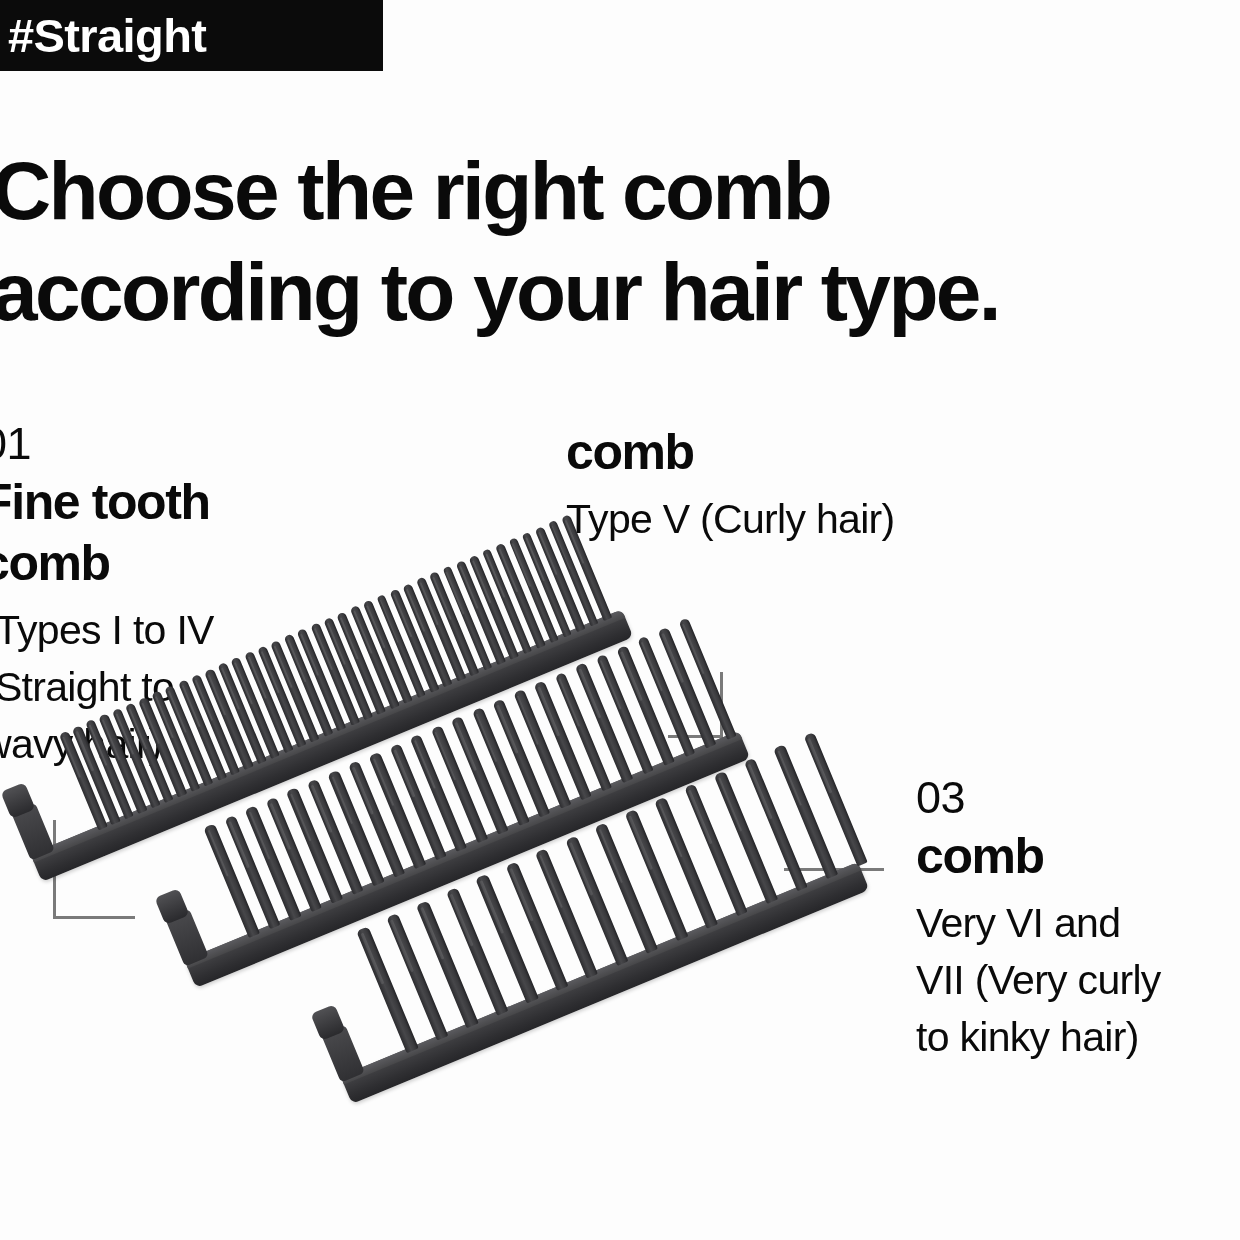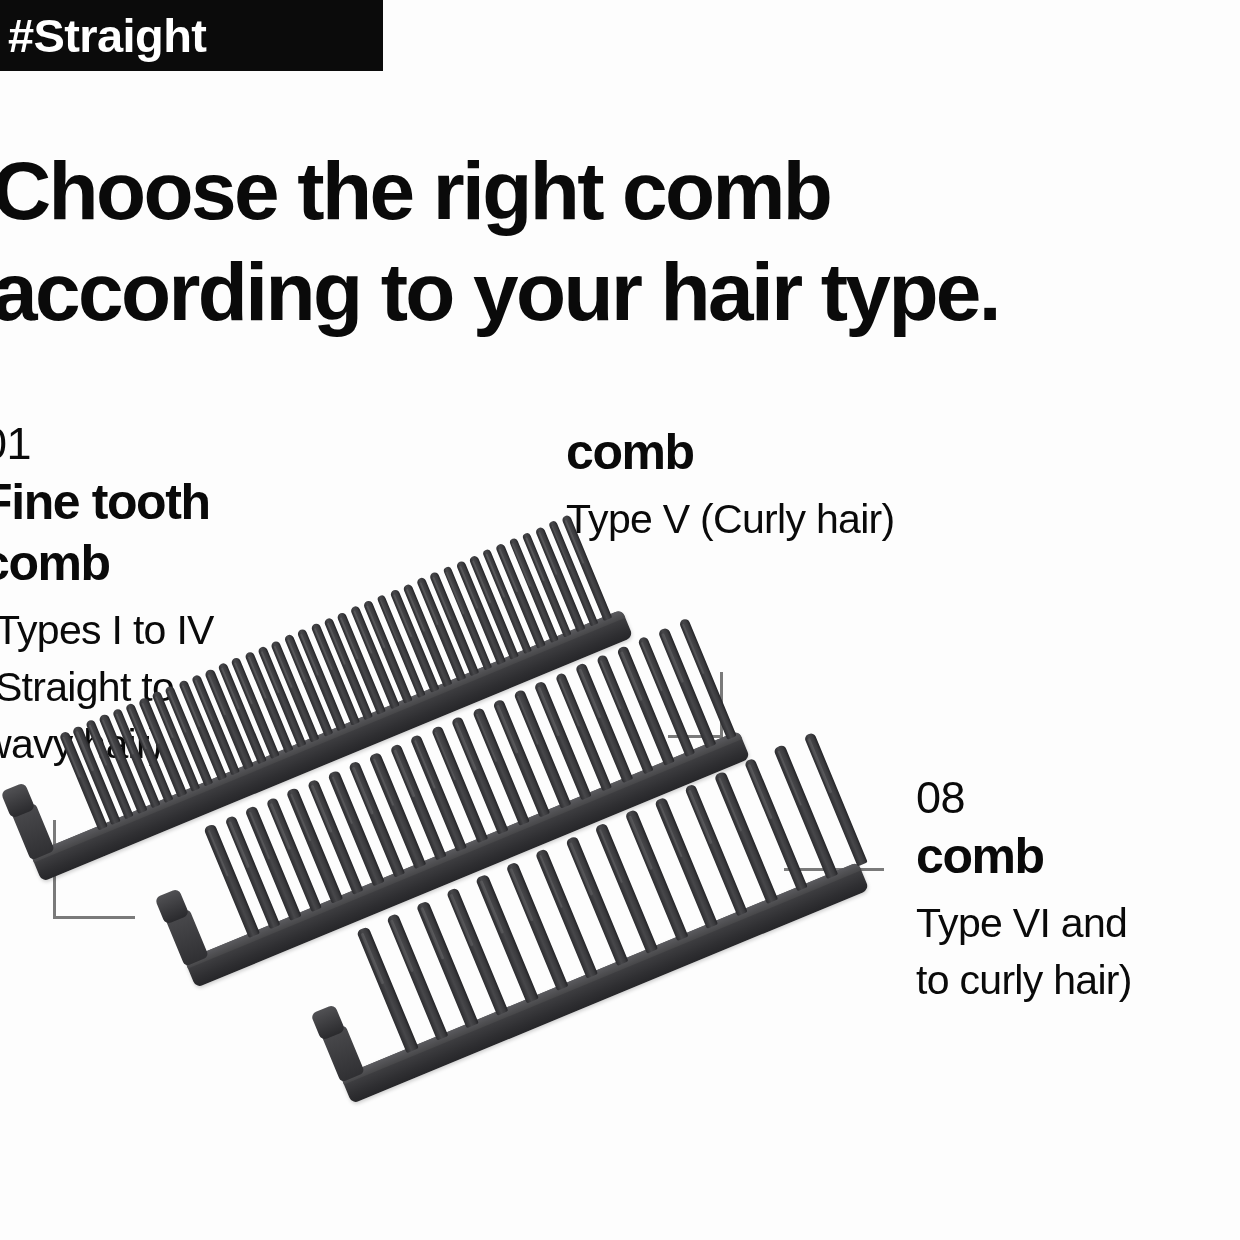--- a/index.html
+++ b/index.html
@@ -201,27 +201,28 @@
   <div class="col" id="col-2">
     <div class="col-title">
       <span class="t-line">comb</span>
     </div>
     <div class="col-desc">
       <span class="d-line">Type V (Curly hair)</span>
     </div>
   </div>
 
   <div class="col" id="col-3">
-    <div class="col-num">08</div>
+    <div class="col-num">03</div>
     <div class="col-title">
       <span class="t-line">comb</span>
     </div>
     <div class="col-desc">
-      <span class="d-line">Type VI and</span>
-      <span class="d-line">to curly hair)</span>
+      <span class="d-line">Very VI and</span>
+      <span class="d-line">VII (Very curly</span>
+      <span class="d-line">to kinky hair)</span>
     </div>
   </div>
 
   <div class="leader" id="leader-1">
     <div class="seg v"></div>
     <div class="seg h"></div>
   </div>
   <div class="leader" id="leader-2">
     <div class="seg v"></div>
     <div class="seg h"></div>

